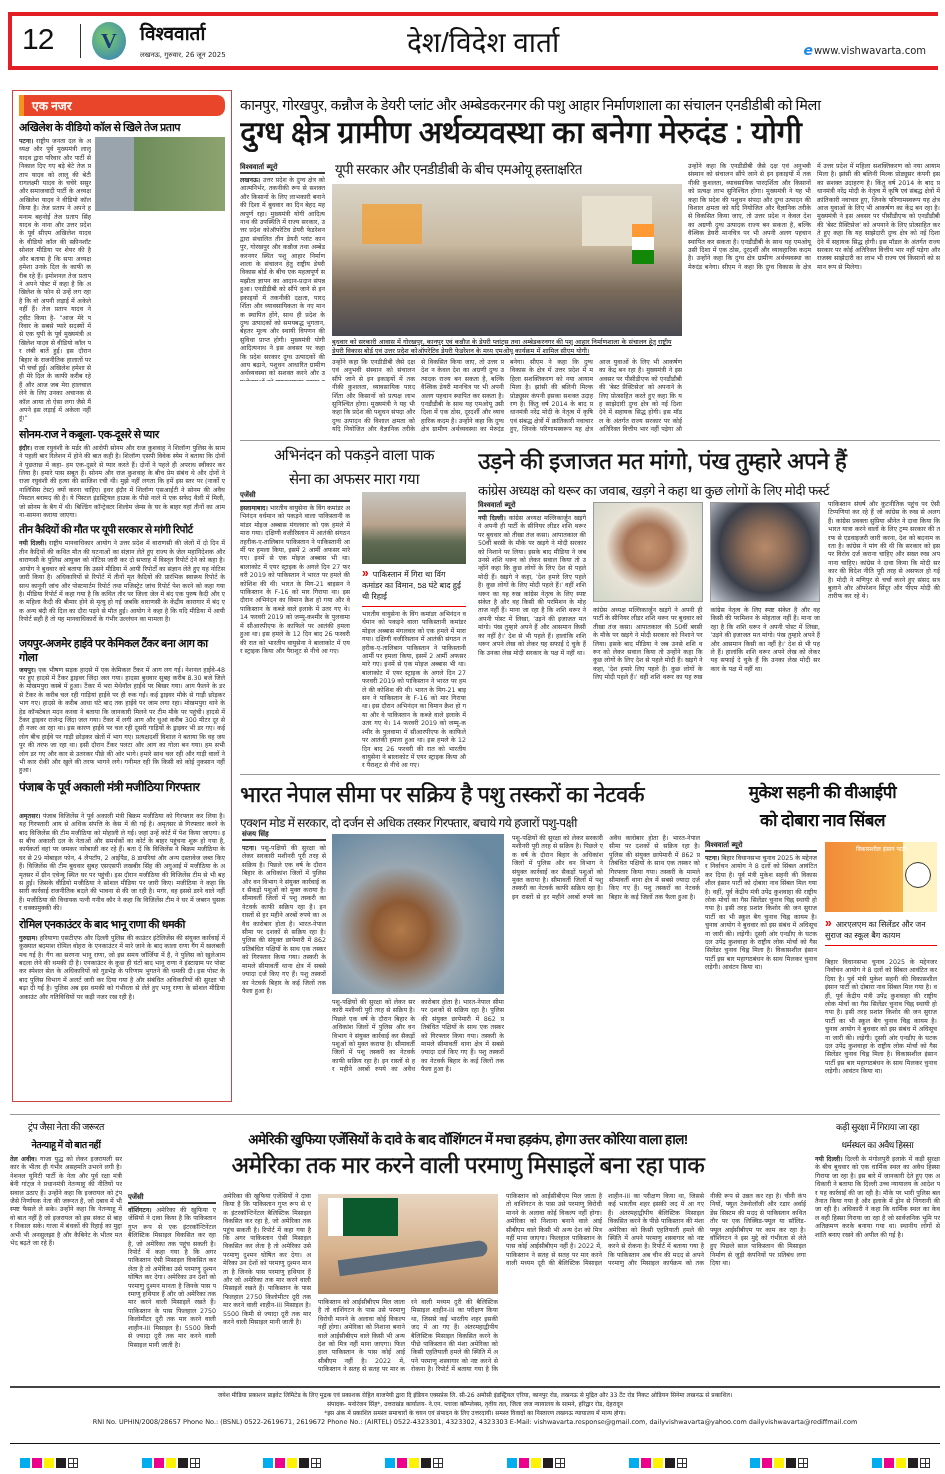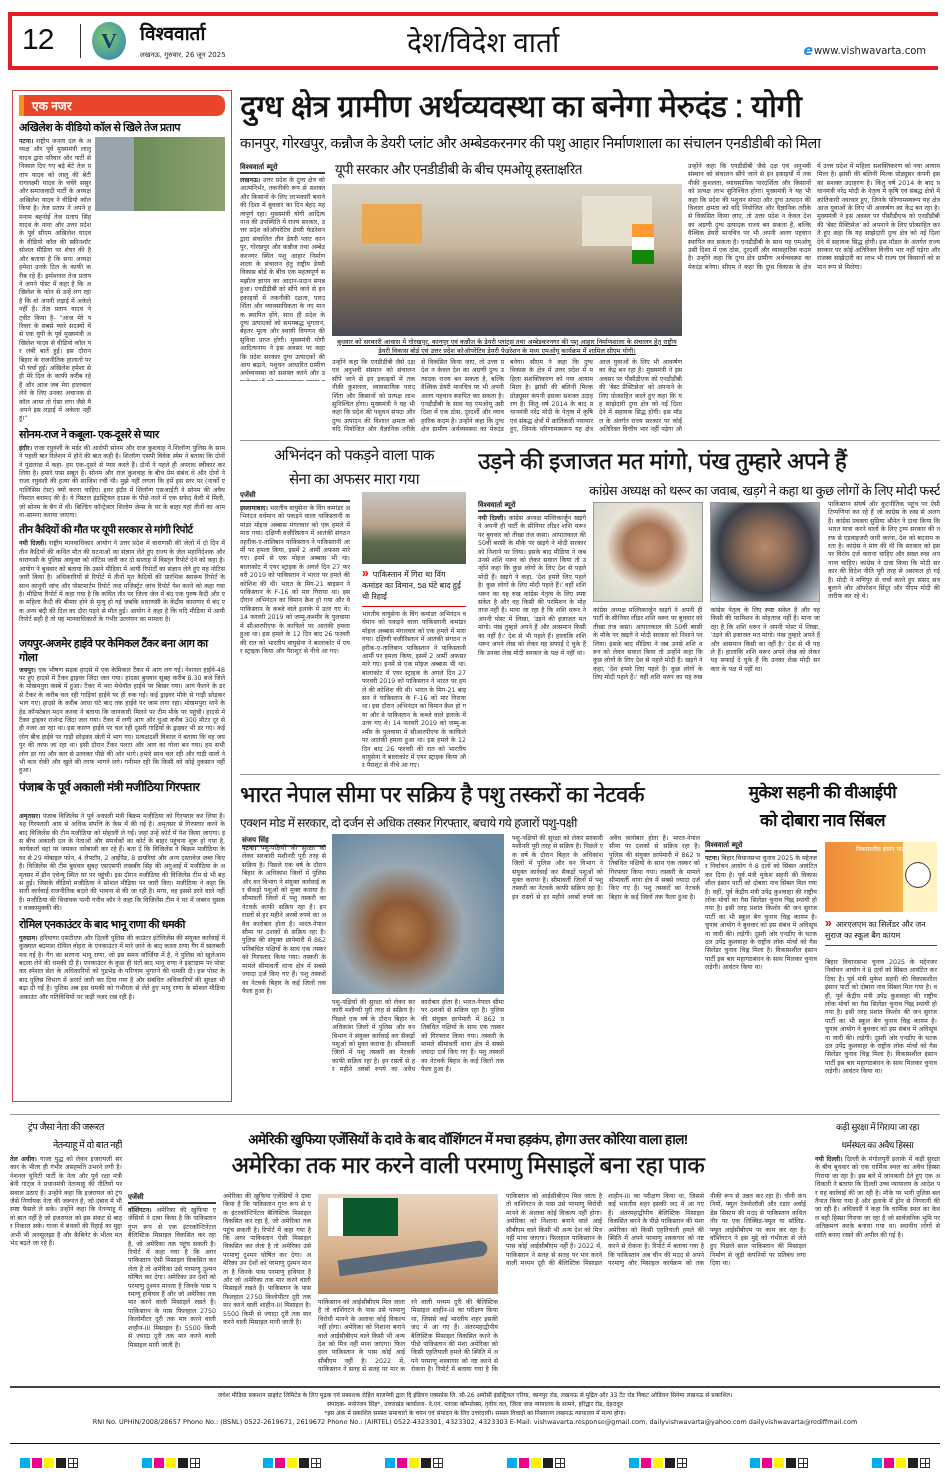--- a/index.html
+++ b/index.html
@@ -61,70 +61,70 @@
     <div class="txt"><b>अमृतसर।</b> <span>पंजाब विजिलेंस ने पूर्व अकाली मंत्री बिक्रम मजीठिया को गिरफ्तार कर लिया है। यह गिरफ्तारी आय से अधिक संपत्ति के केस में की गई है। अमृतसर से गिरफ्तार करने के बाद विजिलेंस की टीम मजीठिया को मोहाली ले गई। जहां उन्हें कोर्ट में पेश किया जाएगा। इस बीच अकाली दल के नेताओं और समर्थकों का कोर्ट के बाहर पहुंचना शुरू हो गया है, कार्यकर्ता वहां पर जमकर नारेबाजी कर रहे हैं। बता दें कि विजिलेंस ने बिक्रम मजीठिया के घर से 29 मोबाइल फोन, 4 लैपटॉप, 2 आईपैड, 8 डायरियां और अन्य दस्तावेज जब्त किए हैं। विजिलेंस की टीम बुधवार सुबह एसएसपी लखबीर सिंह की अगुआई में मजीठिया के अमृतसर में ग्रीन एवेन्यू स्थित घर पर पहुंची। इस दौरान मजीठिया की विजिलेंस टीम से भी बहस हुई। जिसके वीडियो मजीठिया ने सोशल मीडिया पर जारी किए। मजीठिया ने कहा कि सारी कार्रवाई राजनीतिक बदले की भावना से की जा रही है। मगर, वह इससे डरने वाले नहीं हैं। मजीठिया की विधायक पत्नी गनीव कौर ने कहा कि विजिलेंस टीम ने घर में जबरन घुसकर धक्कामुक्की की।</span></div>
   </div>
 
   <div style="margin-top:3px">
     <div class="hl" style="font-size:11px;margin-bottom:3px">रोमिल एनकाउंटर के बाद भानू राणा की धमकी</div>
     <div class="txt"><b>गुरुग्राम।</b> <span>हरियाणा एसटीएफ और दिल्ली पुलिस की काउंटर इंटेलिजेंस की संयुक्त कार्रवाई में कुख्यात बदमाश रोमिल वोहरा के एनकाउंटर में मारे जाने के बाद काला राणा गैंग में खलबली मच गई है। गैंग का सरगना भानू राणा, जो इस समय जॉर्जिया में है, ने पुलिस को खुलेआम बदला लेने की धमकी दी है। एनकाउंटर के कुछ ही घंटों बाद भानू राणा ने इंस्टाग्राम पर पोस्ट कर स्पेशल सेल के अधिकारियों को गुडभेड़ के परिणाम भुगतने की धमकी दी। इस पोस्ट के बाद पुलिस विभाग में अलर्ट जारी कर दिया गया है और संबंधित अधिकारियों की सुरक्षा भी बढ़ा दी गई है। पुलिस अब इस धमकी को गंभीरता से लेते हुए भानू राणा के सोशल मीडिया अकाउंट और गतिविधियों पर कड़ी नजर रख रही है।</span></div>
   </div>
 </div>
 
 <div class="abs" style="left:240px;top:88px;width:700px;height:350px;">
+  <div class="hl" style="font-size:14.5px;font-weight:normal;margin-top:6px">कानपुर, गोरखपुर, कन्नौज के डेयरी प्लांट और अम्बेडकरनगर की पशु आहार निर्माणशाला का संचालन एनडीडीबी को मिला</div>
   <div class="hl" style="font-size:31px;line-height:38px;font-weight:normal;-webkit-text-stroke:0.6px #111">दुग्ध क्षेत्र ग्रामीण अर्थव्यवस्था का बनेगा मेरुदंड : योगी</div>
-  <div class="hl" style="font-size:14.5px;font-weight:normal;margin-top:6px">कानपुर, गोरखपुर, कन्नौज के डेयरी प्लांट और अम्बेडकरनगर की पशु आहार निर्माणशाला का संचालन एनडीडीबी को मिला</div>
   <div class="abs" style="left:0;top:74px;width:85px">
       <div class="byline">विश्ववार्ता ब्यूरो</div>
     </div>
   <div class="abs txt" style="left:0;top:88px;width:85px;height:205px"><b>लखनऊ।</b> <span>उत्तर प्रदेश के दुग्ध क्षेत्र को आत्मनिर्भर, तकनीकी रूप से सशक्त और किसानों के लिए लाभकारी बनाने की दिशा में बुधवार का दिन बेहद महत्वपूर्ण रहा। मुख्यमंत्री योगी आदित्यनाथ की उपस्थिति में राज्य सरकार, उत्तर प्रदेश कोऑपरेटिव डेयरी फेडरेशन द्वारा संचालित तीन डेयरी प्लांट कानपुर, गोरखपुर और कन्नौज तथा अम्बेडकरनगर स्थित पशु आहार निर्माणशाला के संचालन हेतु राष्ट्रीय डेयरी विकास बोर्ड के बीच एक महत्वपूर्ण समझौता ज्ञापन का आदान-प्रदान संपन्न हुआ। एनडीडीबी को सौंपे जाने से इन इकाइयों में तकनीकी दक्षता, पारदर्शिता और व्यावसायिकता के नए मानक स्थापित होंगे, साथ ही प्रदेश के दुग्ध उत्पादकों को समयबद्ध भुगतान, बेहतर मूल्य और स्थायी विपणन की सुविधा प्राप्त होगी। मुख्यमंत्री योगी आदित्यनाथ ने इस अवसर पर कहा कि प्रदेश सरकार दुग्ध उत्पादकों की आय बढ़ाने, पशुधन आधारित ग्रामीण अर्थव्यवस्था को सशक्त करने और उपभोक्ताओं को गुणवत्तायुक्त उत्पाद उपलब्ध कराने हेतु पूरी प्रतिबद्धता के साथ कार्य कर रही है।</span></div>
   <div class="abs hl" style="left:95px;top:72px;font-size:13.5px;font-weight:normal">यूपी सरकार और एनडीडीबी के बीच एमओयू हस्ताक्षरित</div>
   <div class="abs photo" style="left:92px;top:96px;width:350px;height:152px;background:linear-gradient(180deg,#d9d4c8 0%,#c9b9a0 40%,#7a6a5a 70%,#4a4a52 100%)">
     <div style="position:absolute;left:30px;top:20px;width:60px;height:40px;background:#f0a13a;opacity:.8"></div>
     <div style="position:absolute;left:250px;top:12px;width:70px;height:50px;background:#e8e0cf"></div>
     <div style="position:absolute;left:300px;top:40px;width:22px;height:40px;background:linear-gradient(#ff9933 33%,#fff 33%,#fff 66%,#138808 66%)"></div>
   </div>
-  <div class="abs" style="left:92px;top:250px;width:350px;font-size:6.5px;line-height:9px;color:#111;text-decoration:underline;text-align:center">बुधवार को सरकारी आवास में गोरखपुर, कानपुर एवं कन्नौज के डेयरी प्लांट्स तथा अम्बेडकरनगर की पशु आहार निर्माणशाला के संचालन हेतु राष्ट्रीय डेयरी विकास बोर्ड एवं उत्तर प्रदेश कोऑपरेटिव डेयरी फेडरेशन के मध्य एमओयू कार्यक्रम में शामिल सीएम योगी।</div>
+  <div class="abs" style="left:92px;top:250px;width:350px;font-size:6.5px;line-height:9px;color:#111;text-decoration:underline;">बुधवार को सरकारी आवास में गोरखपुर, कानपुर एवं कन्नौज के डेयरी प्लांट्स तथा अम्बेडकरनगर की पशु आहार निर्माणशाला के संचालन हेतु राष्ट्रीय डेयरी विकास बोर्ड एवं उत्तर प्रदेश कोऑपरेटिव डेयरी फेडरेशन के मध्य एमओयू कार्यक्रम में शामिल सीएम योगी।</div>
   <div class="abs txt" style="left:92px;top:270px;width:350px;height:78px;column-count:4;column-gap:6px"><span>उन्होंने कहा कि एनडीडीबी जैसे दक्ष एवं अनुभवी संस्थान को संचालन सौंपे जाने से इन इकाइयों में तकनीकी कुशलता, व्यावसायिक पारदर्शिता और किसानों को प्रत्यक्ष लाभ सुनिश्चित होगा। मुख्यमंत्री ने यह भी कहा कि प्रदेश की पशुधन संपदा और दुग्ध उत्पादन की विशाल क्षमता को यदि नियोजित और वैज्ञानिक तरीके से विकसित किया जाए, तो उत्तर प्रदेश न केवल देश का अग्रणी दुग्ध उत्पादक राज्य बन सकता है, बल्कि वैश्विक डेयरी मानचित्र पर भी अपनी अलग पहचान स्थापित कर सकता है। एनडीडीबी के साथ यह एमओयू उसी दिशा में एक ठोस, दूरदर्शी और व्यावहारिक कदम है। उन्होंने कहा कि दुग्ध क्षेत्र ग्रामीण अर्थव्यवस्था का मेरुदंड बनेगा। सीएम ने कहा कि दुग्ध विकास के क्षेत्र में उत्तर प्रदेश में महिला सशक्तिकरण को नया आयाम मिला है। झांसी की बलिनी मिल्क प्रोड्यूसर कंपनी इसका सशक्त उदाहरण है। किंतु वर्ष 2014 के बाद प्रधानमंत्री नरेंद्र मोदी के नेतृत्व में कृषि एवं संबद्ध क्षेत्रों में क्रांतिकारी नवाचार हुए, जिनके परिणामस्वरूप यह क्षेत्र आज युवाओं के लिए भी आकर्षण का केंद्र बन रहा है। मुख्यमंत्री ने इस अवसर पर पीसीडीएफ को एनडीडीबी की 'बेस्ट प्रैक्टिसेज' को अपनाने के लिए प्रोत्साहित करते हुए कहा कि यह साझेदारी दुग्ध क्षेत्र को नई दिशा देने में सहायक सिद्ध होगी। इस मॉडल के अंतर्गत राज्य सरकार पर कोई अतिरिक्त वित्तीय भार नहीं पड़ेगा और राजस्व साझेदारी का लाभ भी राज्य एवं किसानों को समान रूप से मिलेगा।</span></div>
   <div class="abs txt" style="left:448px;top:74px;width:252px;height:274px;column-count:2;column-gap:6px"><span>उन्होंने कहा कि एनडीडीबी जैसे दक्ष एवं अनुभवी संस्थान को संचालन सौंपे जाने से इन इकाइयों में तकनीकी कुशलता, व्यावसायिक पारदर्शिता और किसानों को प्रत्यक्ष लाभ सुनिश्चित होगा। मुख्यमंत्री ने यह भी कहा कि प्रदेश की पशुधन संपदा और दुग्ध उत्पादन की विशाल क्षमता को यदि नियोजित और वैज्ञानिक तरीके से विकसित किया जाए, तो उत्तर प्रदेश न केवल देश का अग्रणी दुग्ध उत्पादक राज्य बन सकता है, बल्कि वैश्विक डेयरी मानचित्र पर भी अपनी अलग पहचान स्थापित कर सकता है। एनडीडीबी के साथ यह एमओयू उसी दिशा में एक ठोस, दूरदर्शी और व्यावहारिक कदम है। उन्होंने कहा कि दुग्ध क्षेत्र ग्रामीण अर्थव्यवस्था का मेरुदंड बनेगा। सीएम ने कहा कि दुग्ध विकास के क्षेत्र में उत्तर प्रदेश में महिला सशक्तिकरण को नया आयाम मिला है। झांसी की बलिनी मिल्क प्रोड्यूसर कंपनी इसका सशक्त उदाहरण है। किंतु वर्ष 2014 के बाद प्रधानमंत्री नरेंद्र मोदी के नेतृत्व में कृषि एवं संबद्ध क्षेत्रों में क्रांतिकारी नवाचार हुए, जिनके परिणामस्वरूप यह क्षेत्र आज युवाओं के लिए भी आकर्षण का केंद्र बन रहा है। मुख्यमंत्री ने इस अवसर पर पीसीडीएफ को एनडीडीबी की 'बेस्ट प्रैक्टिसेज' को अपनाने के लिए प्रोत्साहित करते हुए कहा कि यह साझेदारी दुग्ध क्षेत्र को नई दिशा देने में सहायक सिद्ध होगी। इस मॉडल के अंतर्गत राज्य सरकार पर कोई अतिरिक्त वित्तीय भार नहीं पड़ेगा और राजस्व साझेदारी का लाभ भी राज्य एवं किसानों को समान रूप से मिलेगा।</span></div>
 </div>
 
 <div class="abs" style="left:240px;top:440px;width:700px;border-top:1px solid #999"></div>
 
 <div class="abs" style="left:240px;top:444px;width:228px;height:325px;">
   <div class="hl" style="font-size:15px;font-weight:normal;text-align:center">अभिनंदन को पकड़ने वाला पाक</div>
   <div class="hl" style="font-size:15px;font-weight:normal;text-align:center;margin-top:4px">सेना का अफसर मारा गया</div>
   <div class="abs" style="left:0;top:46px;width:110px">
       <div class="byline">एजेंसी</div>
     </div>
   <div class="abs txt" style="left:0;top:60px;width:110px;height:265px"><b>इस्लामाबाद।</b> <span>भारतीय वायुसेना के विंग कमांडर अभिनंदन वर्धमान को पकड़ने वाला पाकिस्तानी कमांडर मोइज अब्बास मंगलवार को एक हमले में मारा गया। दक्षिणी वजीरिस्तान में आतंकी संगठन तहरीक-ए-तालिबान पाकिस्तान ने पाकिस्तानी आर्मी पर हमला किया, इसमें 2 आर्मी अफसर मारे गए। इनमें से एक मोइज अब्बास भी था। बालाकोट में एयर स्ट्राइक के अगले दिन 27 फरवरी 2019 को पाकिस्तान ने भारत पर हमले की कोशिश की थी। भारत के मिग-21 बाइसन ने पाकिस्तान के F-16 को मार गिराया था। इस दौरान अभिनंदन का विमान क्रैश हो गया और वे पाकिस्तान के कब्जे वाले इलाके में उतर गए थे। 14 फरवरी 2019 को जम्मू-कश्मीर के पुलवामा में सीआरपीएफ के काफिले पर आतंकी हमला हुआ था। इस हमले के 12 दिन बाद 26 फरवरी की रात को भारतीय वायुसेना ने बालाकोट में एयर स्ट्राइक किया और पैराशूट से नीचे आ गए।</span></div>
   <div class="abs photo" style="left:122px;top:48px;width:104px;height:72px;background:linear-gradient(180deg,#c8c6c0 0%,#b9a38e 45%,#5f6b52 70%,#4b5a44 100%)"></div>
   <div class="abs caption" style="left:122px;top:124px;width:104px;border-bottom:1px solid #e00;padding-bottom:4px"><span class="chev">»</span><span>पाकिस्तान में गिरा था विंग कमांडर का विमान, 58 घंटे बाद हुई थी रिहाई</span></div>
   <div class="abs txt" style="left:122px;top:166px;width:104px;height:158px"><span>भारतीय वायुसेना के विंग कमांडर अभिनंदन वर्धमान को पकड़ने वाला पाकिस्तानी कमांडर मोइज अब्बास मंगलवार को एक हमले में मारा गया। दक्षिणी वजीरिस्तान में आतंकी संगठन तहरीक-ए-तालिबान पाकिस्तान ने पाकिस्तानी आर्मी पर हमला किया, इसमें 2 आर्मी अफसर मारे गए। इनमें से एक मोइज अब्बास भी था। बालाकोट में एयर स्ट्राइक के अगले दिन 27 फरवरी 2019 को पाकिस्तान ने भारत पर हमले की कोशिश की थी। भारत के मिग-21 बाइसन ने पाकिस्तान के F-16 को मार गिराया था। इस दौरान अभिनंदन का विमान क्रैश हो गया और वे पाकिस्तान के कब्जे वाले इलाके में उतर गए थे। 14 फरवरी 2019 को जम्मू-कश्मीर के पुलवामा में सीआरपीएफ के काफिले पर आतंकी हमला हुआ था। इस हमले के 12 दिन बाद 26 फरवरी की रात को भारतीय वायुसेना ने बालाकोट में एयर स्ट्राइक किया और पैराशूट से नीचे आ गए।</span></div>
 </div>
 
 <div class="abs" style="left:478px;top:444px;width:462px;height:325px;">
   <div class="hl" style="font-size:23px;font-weight:normal;-webkit-text-stroke:0.4px #111">उड़ने की इजाजत मत मांगो, पंख तुम्हारे अपने हैं</div>
-  <div class="hl" style="font-size:13px;font-weight:normal;margin-top:5px;text-align:right">कांग्रेस अध्यक्ष को थरूर का जवाब, खड़गे ने कहा था कुछ लोगों के लिए मोदी फर्स्ट</div>
+  <div class="hl" style="font-size:13px;font-weight:normal;margin-top:5px;text-align:left">कांग्रेस अध्यक्ष को थरूर का जवाब, खड़गे ने कहा था कुछ लोगों के लिए मोदी फर्स्ट</div>
   <div class="abs" style="left:0;top:56px;width:108px">
       <div class="byline">विश्ववार्ता ब्यूरो</div>
     </div>
   <div class="abs txt" style="left:0;top:70px;width:108px;height:255px"><b>नयी दिल्ली।</b> <span>कांग्रेस अध्यक्ष मल्लिकार्जुन खड़गे ने अपनी ही पार्टी के सीनियर लीडर शशि थरूर पर बुधवार को तीखा तंज कसा। आपातकाल की 50वीं बरसी के मौके पर खड़गे ने मोदी सरकार को निशाने पर लिया। इसके बाद मीडिया ने जब उनसे शशि थरूर को लेकर सवाल किया तो उन्होंने कहा कि कुछ लोगों के लिए देश से पहले मोदी हैं। खड़गे ने कहा, 'देश हमारे लिए पहले है। कुछ लोगों के लिए मोदी पहले हैं।' वहीं शशि थरूर का यह रुख कांग्रेस नेतृत्व के लिए स्पष्ट संकेत है और वह किसी की परमिशन के मोहताज नहीं हैं। माना जा रहा है कि शशि थरूर ने अपनी पोस्ट में लिखा, 'उड़ने की इजाजत मत मांगो। पंख तुम्हारे अपने हैं और आसमान किसी का नहीं है।' देश से भी पहले हैं। हालांकि शशि थरूर अपने लेख को लेकर यह सफाई दे चुके हैं कि उनका लेख मोदी सरकार के पक्ष में नहीं था।</span></div>
   <div class="abs photo" style="left:115px;top:58px;width:110px;height:100px;border:1px solid #999;background:radial-gradient(ellipse at 50% 45%,#c79470 0%,#a87658 30%,#e8e2d6 55%,#cfd6c8 100%)"></div>
   <div class="abs photo" style="left:232px;top:58px;width:110px;height:100px;border:1px solid #999;background:radial-gradient(ellipse at 50% 45%,#b88a6a 0%,#8a6a56 30%,#3b3f4a 60%,#cdd4dc 100%)"></div>
   <div class="abs txt" style="left:115px;top:162px;width:227px;height:163px;column-count:2;column-gap:8px"><span>कांग्रेस अध्यक्ष मल्लिकार्जुन खड़गे ने अपनी ही पार्टी के सीनियर लीडर शशि थरूर पर बुधवार को तीखा तंज कसा। आपातकाल की 50वीं बरसी के मौके पर खड़गे ने मोदी सरकार को निशाने पर लिया। इसके बाद मीडिया ने जब उनसे शशि थरूर को लेकर सवाल किया तो उन्होंने कहा कि कुछ लोगों के लिए देश से पहले मोदी हैं। खड़गे ने कहा, 'देश हमारे लिए पहले है। कुछ लोगों के लिए मोदी पहले हैं।' वहीं शशि थरूर का यह रुख कांग्रेस नेतृत्व के लिए स्पष्ट संकेत है और वह किसी की परमिशन के मोहताज नहीं हैं। माना जा रहा है कि शशि थरूर ने अपनी पोस्ट में लिखा, 'उड़ने की इजाजत मत मांगो। पंख तुम्हारे अपने हैं और आसमान किसी का नहीं है।' देश से भी पहले हैं। हालांकि शशि थरूर अपने लेख को लेकर यह सफाई दे चुके हैं कि उनका लेख मोदी सरकार के पक्ष में नहीं था।</span></div>
   <div class="abs txt" style="left:350px;top:56px;width:112px;height:269px"><span>पाकिस्तान संघर्ष और कूटनीतिक पहुंच पर ऐसी टिप्पणियां कर रहे हैं जो कांग्रेस के रुख से अलग हैं। कांग्रेस प्रवक्ता सुप्रिया श्रीनेत ने दावा किया कि भारत यात्रा करने वालों के लिए ट्रम्प सरकार की तरफ से एडवाइजरी जारी करना, देश को बदनाम करता है। कांग्रेस ने मांग की थी कि सरकार को इस पर विरोध दर्ज कराना चाहिए और सख्त रुख अपनाना चाहिए। कांग्रेस ने दावा किया कि मोदी सरकार की विदेश नीति पूरी तरह से असफल हो गई है। मोदी ने मणिपुर से चर्चा करने हुए संसद सत्र बुलाने और ऑपरेशन सिंदूर और पीएम मोदी की तारीफ कर रहे थे।</span></div>
 </div>
 
 <div class="abs" style="left:240px;top:774px;width:700px;border-top:1px solid #999"></div>
 
 <div class="abs" style="left:240px;top:778px;width:460px;height:332px;">
   <div class="hl" style="font-size:22px;font-weight:normal;-webkit-text-stroke:0.4px #111">भारत नेपाल सीमा पर सक्रिय है पशु तस्करों का नेटवर्क</div>
   <div class="hl" style="font-size:12px;font-weight:normal;margin-top:6px">एक्शन मोड में सरकार, दो दर्जन से अधिक तस्कर गिरफ्तार, बचाये गये हजारों पशु-पक्षी</div>
-  <div class="abs" style="left:2px;top:57px;width:84px">
+  <div class="abs" style="left:2px;top:51px;width:84px">
       <div class="byline">संजय सिंह</div>
     </div>
   <div class="abs txt" style="left:2px;top:66px;width:84px;height:266px"><b>पटना।</b> <span>पशु-पक्षियों की सुरक्षा को लेकर सरकारी मशीनरी पूरी तरह से सक्रिय है। पिछले एक वर्ष के दौरान बिहार के अधिकांश जिलों में पुलिस और वन विभाग ने संयुक्त कार्रवाई कर सैकड़ों पशुओं को मुक्त कराया है। सीमावर्ती जिलों में पशु तस्करी का नेटवर्क काफी सक्रिय रहा है। इन रास्तों से हर महीने अरबों रुपये का अवैध कारोबार होता है। भारत-नेपाल सीमा पर दशकों से सक्रिय रहा है। पुलिस की संयुक्त छापेमारी में 862 प्रतिबंधित पक्षियों के साथ एक तस्कर को गिरफ्तार किया गया। तस्करी के मामले सीमावर्ती थाना क्षेत्र में सबसे ज्यादा दर्ज किए गए हैं। पशु तस्करों का नेटवर्क बिहार के कई जिलों तक फैला हुआ है।</span></div>
   <div class="abs photo" style="left:92px;top:56px;width:172px;height:160px;background:radial-gradient(circle at 40% 60%,#b27a4a 0%,#8d5a35 20%,#9aa8b2 45%,#6a8aa2 80%)"></div>
   <div class="abs txt" style="left:92px;top:220px;width:172px;height:112px;column-count:2;column-gap:6px"><span>पशु-पक्षियों की सुरक्षा को लेकर सरकारी मशीनरी पूरी तरह से सक्रिय है। पिछले एक वर्ष के दौरान बिहार के अधिकांश जिलों में पुलिस और वन विभाग ने संयुक्त कार्रवाई कर सैकड़ों पशुओं को मुक्त कराया है। सीमावर्ती जिलों में पशु तस्करी का नेटवर्क काफी सक्रिय रहा है। इन रास्तों से हर महीने अरबों रुपये का अवैध कारोबार होता है। भारत-नेपाल सीमा पर दशकों से सक्रिय रहा है। पुलिस की संयुक्त छापेमारी में 862 प्रतिबंधित पक्षियों के साथ एक तस्कर को गिरफ्तार किया गया। तस्करी के मामले सीमावर्ती थाना क्षेत्र में सबसे ज्यादा दर्ज किए गए हैं। पशु तस्करों का नेटवर्क बिहार के कई जिलों तक फैला हुआ है।</span></div>
   <div class="abs txt" style="left:272px;top:56px;width:188px;height:276px;column-count:2;column-gap:6px"><span>पशु-पक्षियों की सुरक्षा को लेकर सरकारी मशीनरी पूरी तरह से सक्रिय है। पिछले एक वर्ष के दौरान बिहार के अधिकांश जिलों में पुलिस और वन विभाग ने संयुक्त कार्रवाई कर सैकड़ों पशुओं को मुक्त कराया है। सीमावर्ती जिलों में पशु तस्करी का नेटवर्क काफी सक्रिय रहा है। इन रास्तों से हर महीने अरबों रुपये का अवैध कारोबार होता है। भारत-नेपाल सीमा पर दशकों से सक्रिय रहा है। पुलिस की संयुक्त छापेमारी में 862 प्रतिबंधित पक्षियों के साथ एक तस्कर को गिरफ्तार किया गया। तस्करी के मामले सीमावर्ती थाना क्षेत्र में सबसे ज्यादा दर्ज किए गए हैं। पशु तस्करों का नेटवर्क बिहार के कई जिलों तक फैला हुआ है।</span></div>
 </div>
 
 <div class="abs" style="left:705px;top:780px;width:235px;height:330px;">
   <div class="hl" style="font-size:17px;text-align:center">मुकेश सहनी की वीआईपी</div>
@@ -138,21 +138,21 @@
     <div style="position:absolute;right:6px;top:20px;width:26px;height:26px;border-radius:50%;background:#fff;border:1px solid #333"></div>
   </div>
   <div class="abs caption" style="left:120px;top:138px;width:112px;border-bottom:1px solid #e00;padding-bottom:4px"><span class="chev">»</span><span>आरएलएम का सिलेंडर और जन सुराज का स्कूल बैग कायम</span></div>
   <div class="abs txt" style="left:120px;top:178px;width:112px;height:152px"><span>बिहार विधानसभा चुनाव 2025 के मद्देनजर निर्वाचन आयोग ने 8 दलों को सिंबल आवंटित कर दिया है। पूर्व मंत्री मुकेश सहनी की विकासशील इंसान पार्टी को दोबारा नाव सिंबल मिल गया है। वहीं, पूर्व केंद्रीय मंत्री उपेंद्र कुशवाहा की राष्ट्रीय लोक मोर्चा का गैस सिलेंडर चुनाव चिह्न स्थायी हो गया है। इसी तरह प्रशांत किशोर की जन सुराज पार्टी का भी स्कूल बैग चुनाव चिह्न कायम है। चुनाव आयोग ने बुधवार को इस संबंध में अधिसूचना जारी की। लड़ेगी। दूसरी ओर एनडीए के घटक दल उपेंद्र कुशवाहा के राष्ट्रीय लोक मोर्चा को गैस सिलेंडर चुनाव चिह्न मिला है। विकासशील इंसान पार्टी इस बार महागठबंधन के साथ मिलकर चुनाव लड़ेगी। आवंटन किया था।</span></div>
 </div>
 
 <div class="abs" style="left:10px;top:1114px;width:930px;border-top:1px solid #999"></div>
 
 <div class="abs" style="left:10px;top:1120px;width:112px;height:262px;">
   <div class="hl" style="font-size:9.5px;font-weight:normal;text-align:center">ट्रंप जैसा नेता की जरूरत</div>
-  <div class="hl" style="font-size:9.5px;font-weight:normal;text-align:right;margin-top:5px">नेतन्याहू में वो बात नहीं</div>
+  <div class="hl" style="font-size:9.5px;font-weight:bold;text-align:center;margin-top:5px">नेतन्याहू में वो बात नहीं</div>
   <div class="txt" style="margin-top:4px;height:228px"><b>तेल अवीव।</b> <span>गाजा युद्ध को लेकर इजरायली सरकार के भीतर ही गंभीर असहमति उभरने लगी है। नेशनल यूनिटी पार्टी के नेता और पूर्व रक्षा मंत्री बेनी गांट्ज ने प्रधानमंत्री नेतन्याहू की नीतियों पर सवाल उठाए हैं। उन्होंने कहा कि इजरायल को ट्रंप जैसे निर्णायक नेता की जरूरत है, जो दबाव में भी स्पष्ट फैसले ले सके। उन्होंने कहा कि नेतन्याहू में वो बात नहीं है जो इजरायल को इस संकट से बाहर निकाल सके। गाजा में बंधकों की रिहाई का मुद्दा अभी भी अनसुलझा है और कैबिनेट के भीतर मतभेद बढ़ते जा रहे हैं।</span></div>
 </div>
 
 <div class="abs" style="left:128px;top:1120px;width:680px;height:262px;">
   <div class="hl" style="font-size:13.5px;text-align:center;margin-top:10px">अमेरिकी खुफिया एजेंसियों के दावे के बाद वॉशिंगटन में मचा हड़कंप, होगा उत्तर कोरिया वाला हाल!</div>
   <div class="hl" style="font-size:23px;font-weight:normal;text-align:center;-webkit-text-stroke:0.4px #111">अमेरिका तक मार करने वाली परमाणु मिसाइलें बना रहा पाक</div>
   <div class="abs" style="left:0;top:72px;width:88px">
       <div class="byline">एजेंसी</div>
     </div>
   <div class="abs txt" style="left:0;top:86px;width:88px;height:176px"><b>वॉशिंगटन।</b> <span>अमेरिका की खुफिया एजेंसियों ने दावा किया है कि पाकिस्तान गुप्त रूप से एक इंटरकॉन्टिनेंटल बैलिस्टिक मिसाइल विकसित कर रहा है, जो अमेरिका तक पहुंच सकती है। रिपोर्ट में कहा गया है कि अगर पाकिस्तान ऐसी मिसाइल विकसित कर लेता है तो अमेरिका उसे परमाणु दुश्मन घोषित कर देगा। अमेरिका उन देशों को परमाणु दुश्मन मानता है जिनके पास परमाणु हथियार हैं और जो अमेरिका तक मार करने वाली मिसाइलें रखते हैं। पाकिस्तान के पास फिलहाल 2750 किलोमीटर दूरी तक मार करने वाली शाहीन-III मिसाइल है। 5500 किमी से ज्यादा दूरी तक मार करने वाली मिसाइल मानी जाती है।</span></div>

